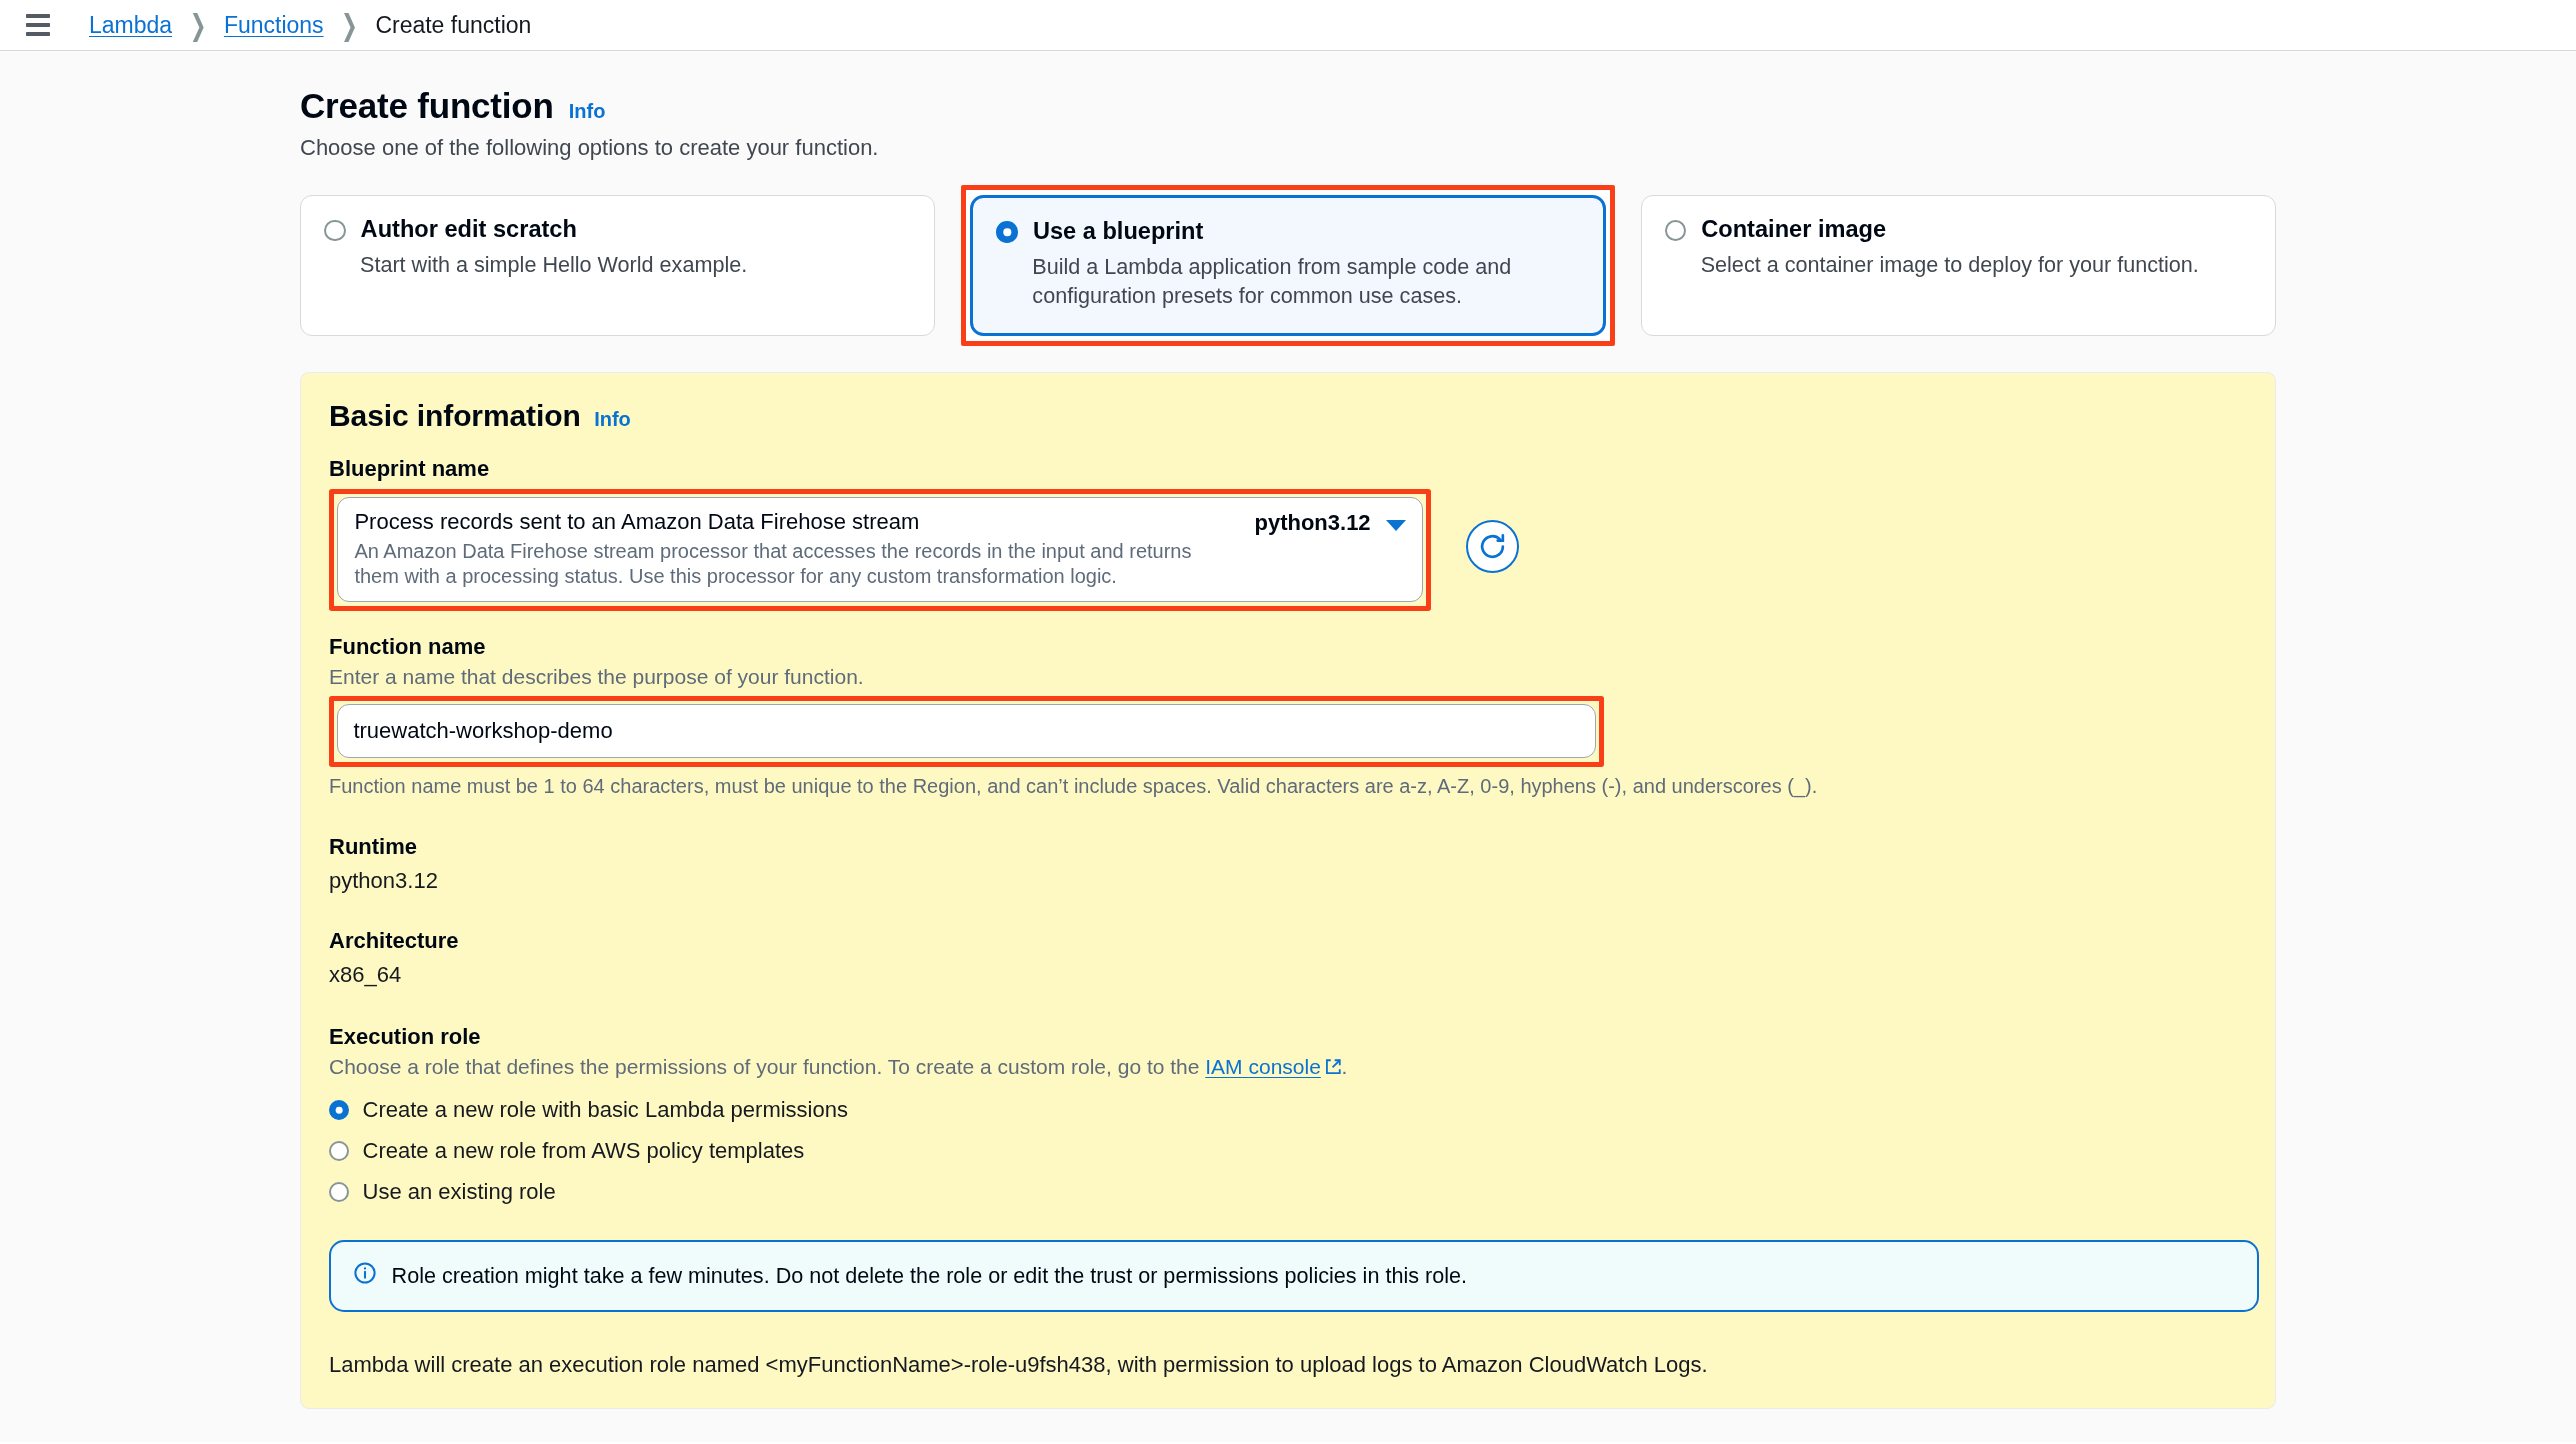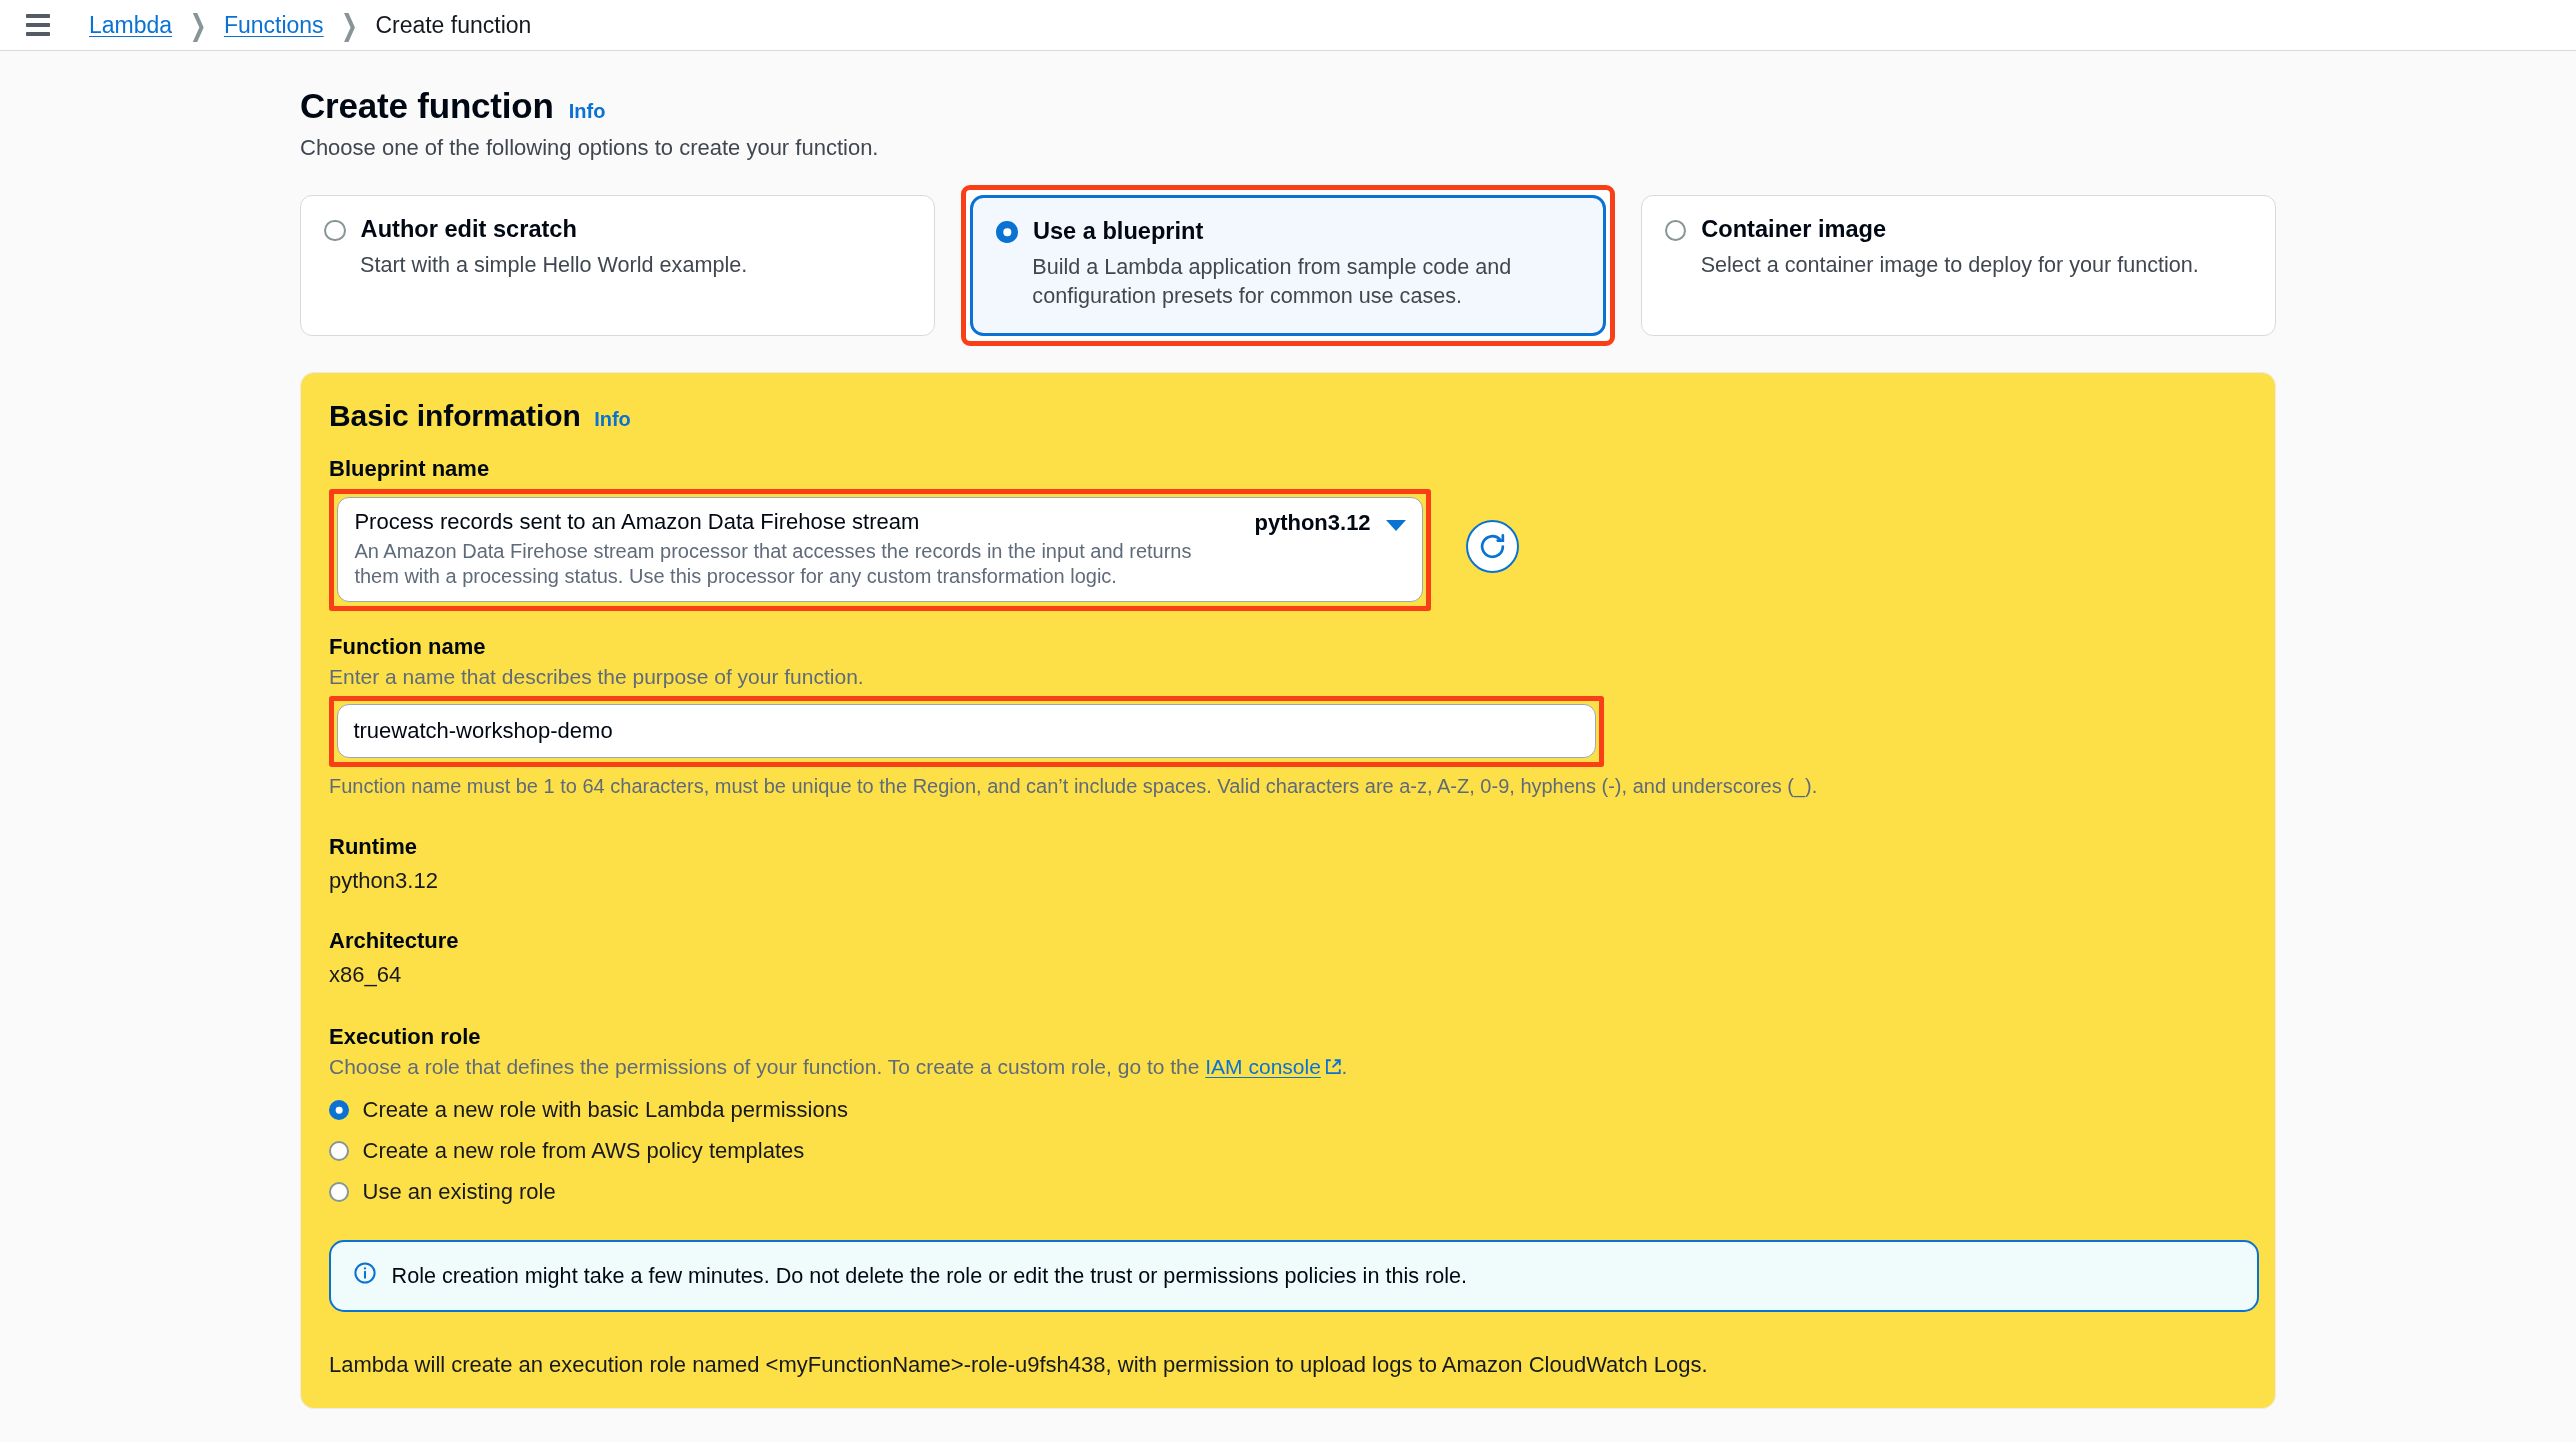--- a/index.html
+++ b/index.html
@@ -109,21 +109,21 @@
   .option-row {
     display: flex;
     gap: 0;
     margin-top: 34px;
     align-items: stretch;
   }
   .opt-wrap { flex: 1 1 0; position: relative; padding: 0; }
   .opt-wrap.highlight {
     padding: 4.7px;
     border: 5.4px solid #f93f17;
-    border-radius: 9px;
+    border-radius: 2px;
     margin: -10px -4.7px -10px -4.7px;
     z-index: 3;
     background: #ffffff;
   }
   .opt-card {
     border: 1.3px solid #d5dbdb;
     border-radius: 12px;
     background: #ffffff;
     padding: 20px 23px 23px 23px;
     height: 100%;
@@ -172,23 +172,23 @@
     font-size: 21.6px;
     color: #414750;
     margin-top: 6.7px;
     margin-left: 36px;
     line-height: 1.35;
     max-width: 634px;
   }
 
   
   .panel {
-    background: #fde047;
+    background: #fef9c3;
     border: 1.3px solid #e9ebed;
-    border-radius: 14px;
+    border-radius: 9px;
     margin-top: 36px;
     padding: 26px 16px 30px 28px;
   }
   h2.panel-title {
     font-size: 30px;
     font-weight: 700;
     color: #000814;
     letter-spacing: -0.1px;
   }
   .panel-head {

